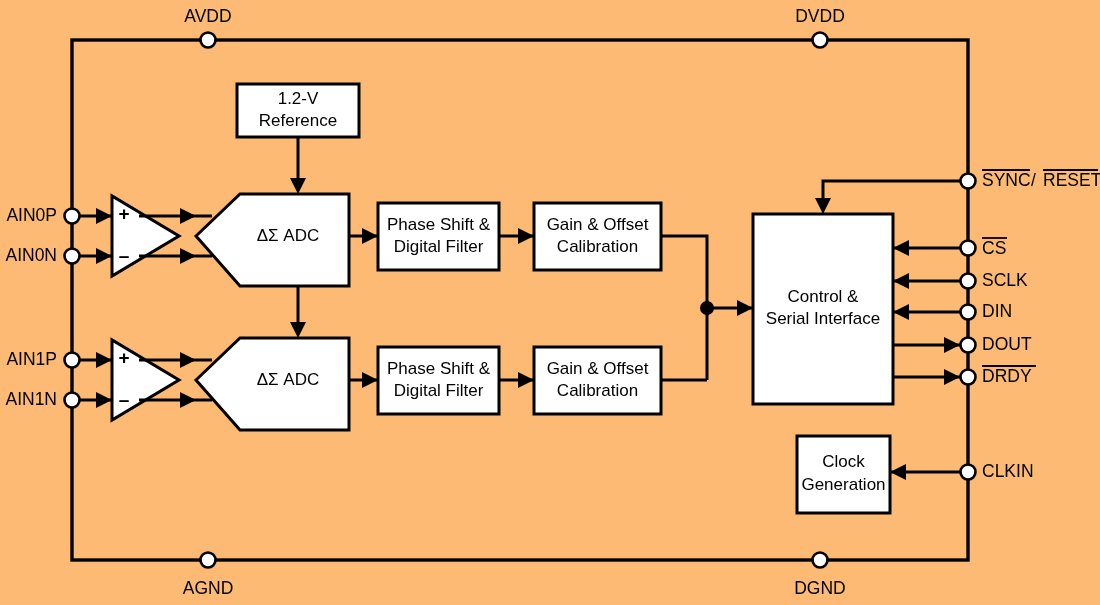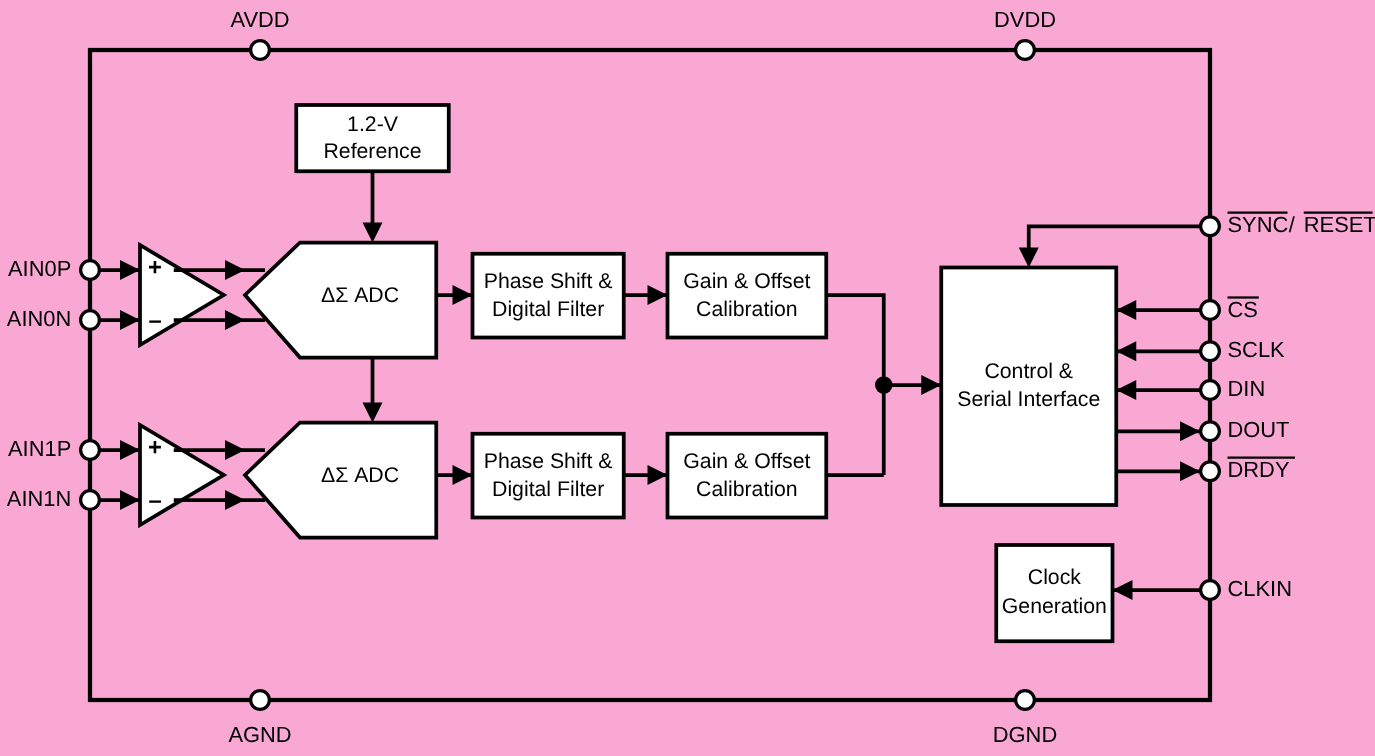--- a/index.html
+++ b/index.html
@@ -4,21 +4,21 @@
 <style>
   html, body {
     margin: 0;
     padding: 0;
     background: #ffffff;
   }
   #diagram-root {
     position: relative;
     width: 1100px;
     height: 605px;
-    background: #f9a8d4;
+    background: #fdba74;
     font-family: "Liberation Sans", sans-serif;
     overflow: hidden;
   }
   svg.canvas {
     position: absolute;
     top: 0;
     left: 0;
     width: 1100px;
     height: 605px;
   }

